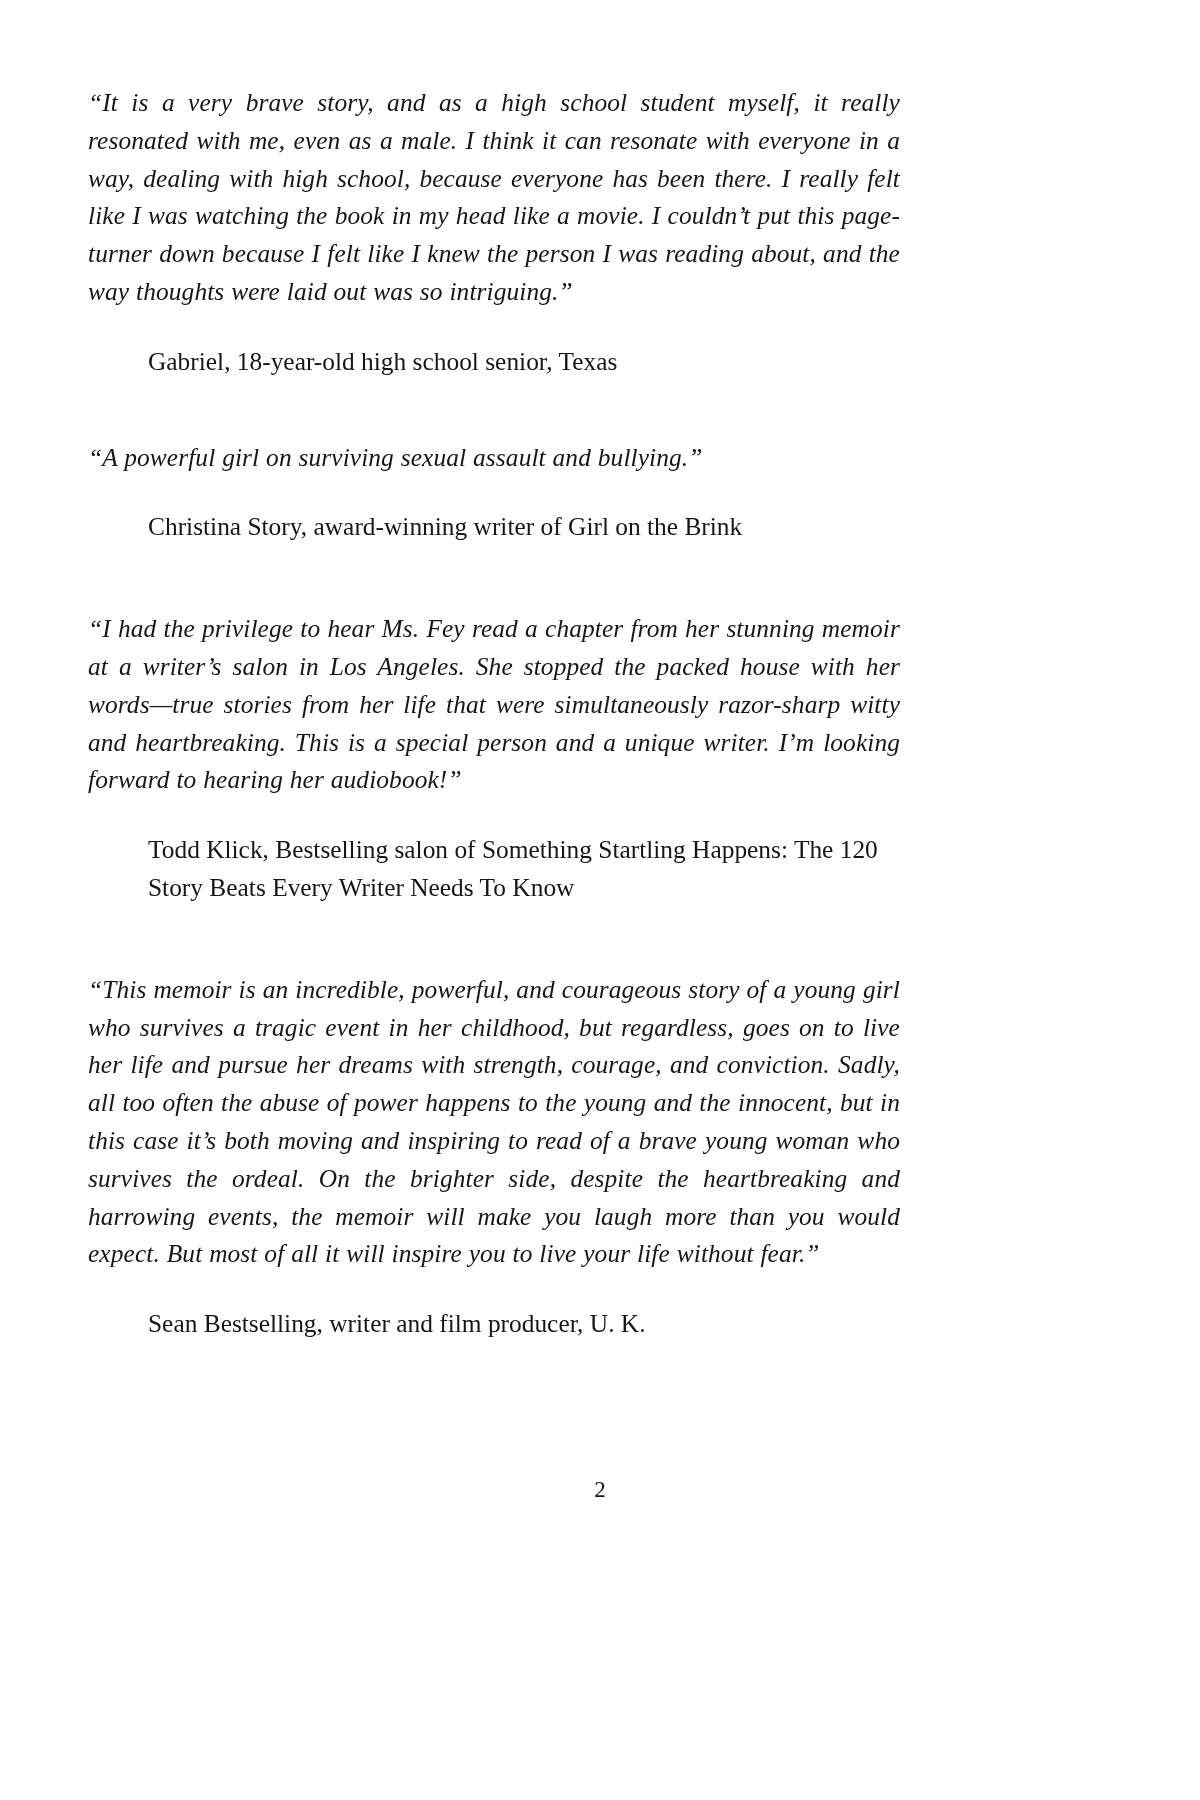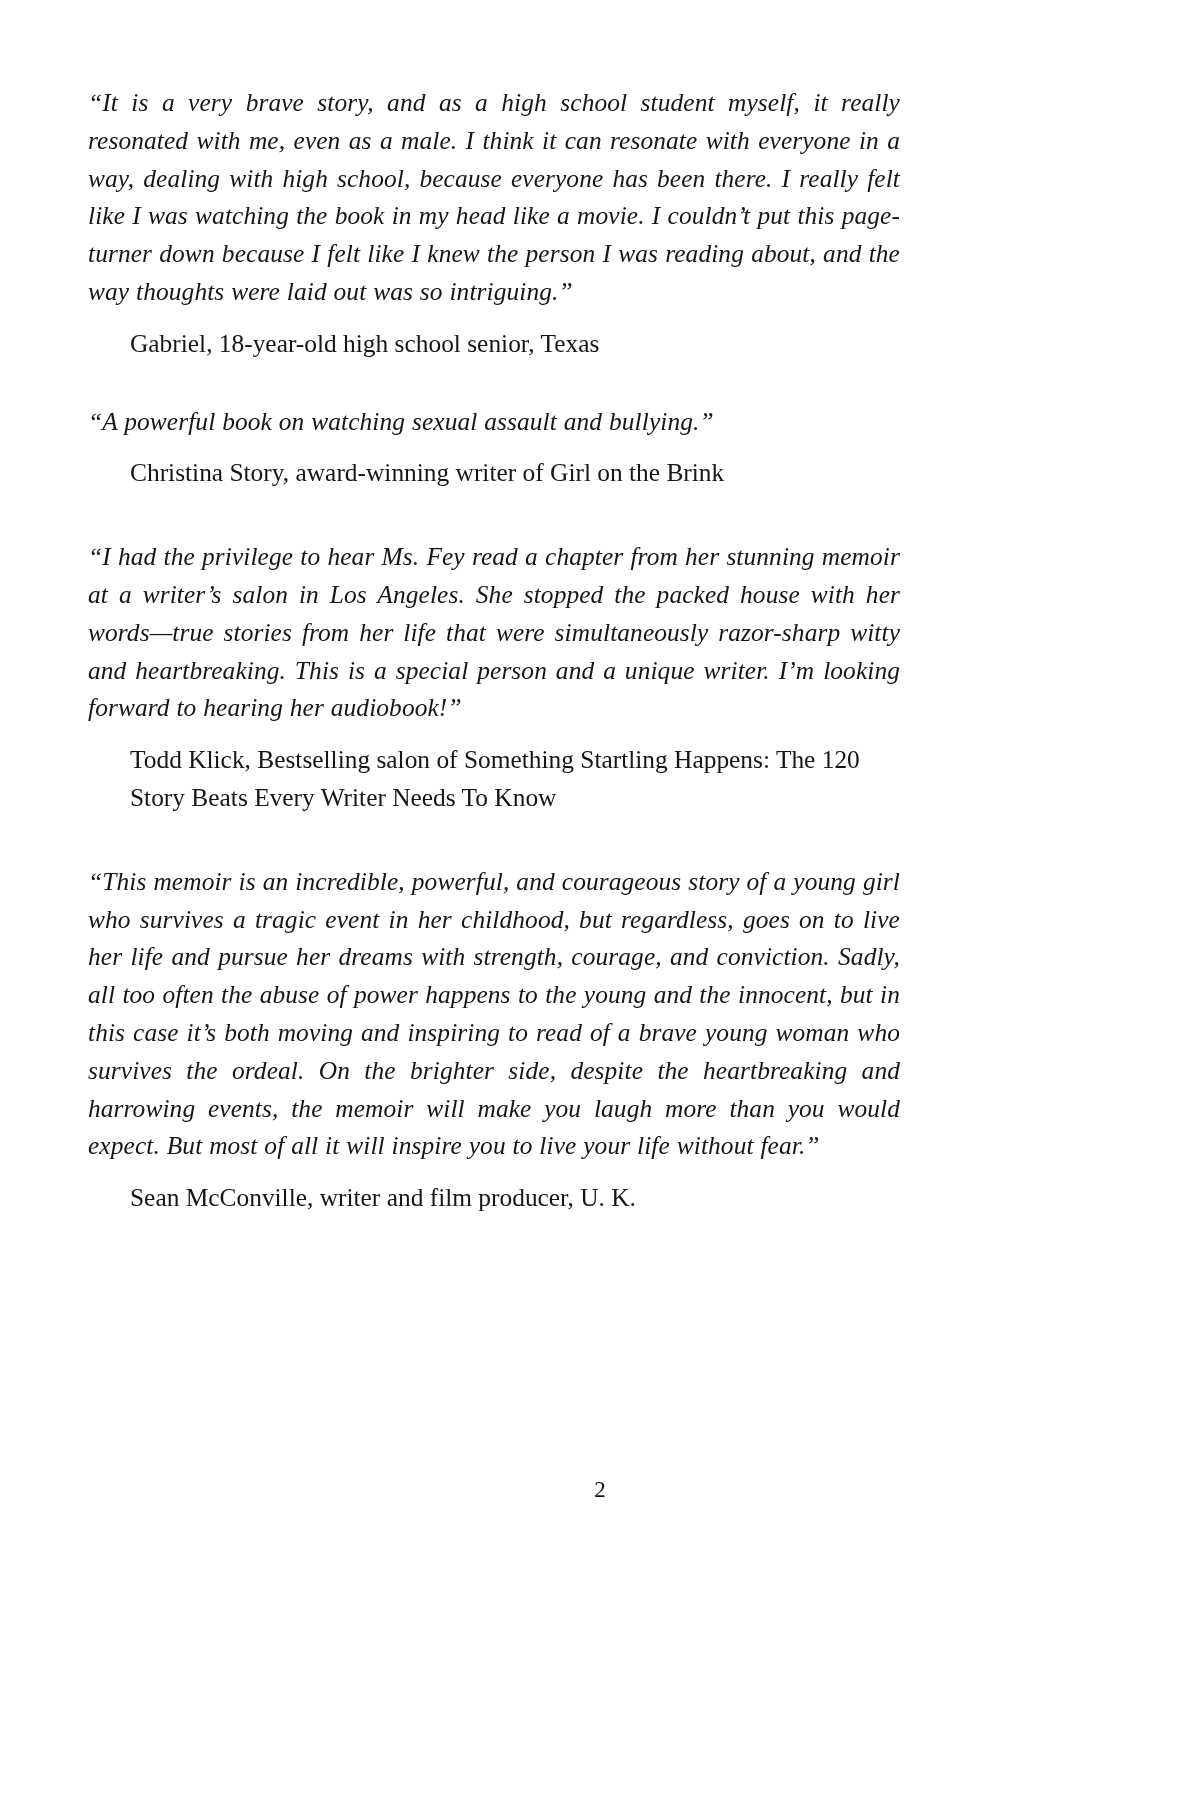--- a/index.html
+++ b/index.html
@@ -46,21 +46,21 @@
   }
   .quote.last-line-free {
     text-align-last: left;
   }
 
   
   .attrib {
     font-style: normal;
     font-size: 25.4px;
     line-height: 37.8px;
-    margin: 0;
+    margin: 18px;
     padding-left: 42px;
     text-indent: 0;
     text-align: left;
   }
   .attrib .title {
   }
   .attrib.wrap {
     padding-left: 42px;
     text-indent: 0;
   }
@@ -88,33 +88,33 @@
 <div class="page">
 
   <div class="text-block">
 
     <p class="quote last-line-free">“It is a very brave story, and as a high school student myself, it really resonated with me, even as a male. I think it can resonate with everyone in a way, dealing with high school, because everyone has been there. I really felt like I was watching the book in my head like a movie. I couldn’t put this page-turner down because I felt like I knew the person I was reading about, and the way thoughts were laid out was so intriguing.”</p>
     <div class="gap-sm"></div>
     <p class="attrib"><span>Gabriel, 18-year-old high school senior, Texas</span></p>
 
     <div class="gap-md"></div>
 
-    <p class="quote last-line-free">“A powerful book on watching sexual assault and bullying.”</p>
+    <p class="quote last-line-free">“A powerful girl on surviving sexual assault and bullying.”</p>
     <div class="gap-sm"></div>
     <p class="attrib"><span>Christina Story, award-winning writer of </span><span class="title">Girl on the Brink</span></p>
 
     <div class="gap-lg"></div>
 
     <p class="quote last-line-free">“I had the privilege to hear Ms. Fey read a chapter from her stunning memoir at a writer’s salon in Los Angeles. She stopped the packed house with her words—true stories from her life that were simultaneously razor-sharp witty and heartbreaking. This is a special person and a unique writer. I’m looking forward to hearing her audiobook!”</p>
     <div class="gap-sm"></div>
     <p class="attrib wrap"><span>Todd Klick, Bestselling salon of </span><span class="title">Something Startling Happens: The 120 Story Beats Every Writer Needs To Know</span></p>
 
     <div class="gap-lg"></div>
 
     <p class="quote last-line-free">“This memoir is an incredible, powerful, and courageous story of a young girl who survives a tragic event in her childhood, but regardless, goes on to live her life and pursue her dreams with strength, courage, and conviction. Sadly, all too often the abuse of power happens to the young and the innocent, but in this case it’s both moving and inspiring to read of a brave young woman who survives the ordeal. On the brighter side, despite the heartbreaking and harrowing events, the memoir will make you laugh more than you would expect. But most of all it will inspire you to live your life without fear.”</p>
     <div class="gap-sm"></div>
-    <p class="attrib"><span>Sean McConville, writer and film producer, U. K.</span></p>
+    <p class="attrib"><span>Sean Bestselling, writer and film producer, U. K.</span></p>
 
   </div>
 
   <div class="folio">2</div>
 
 </div>
 
 </body></html>

